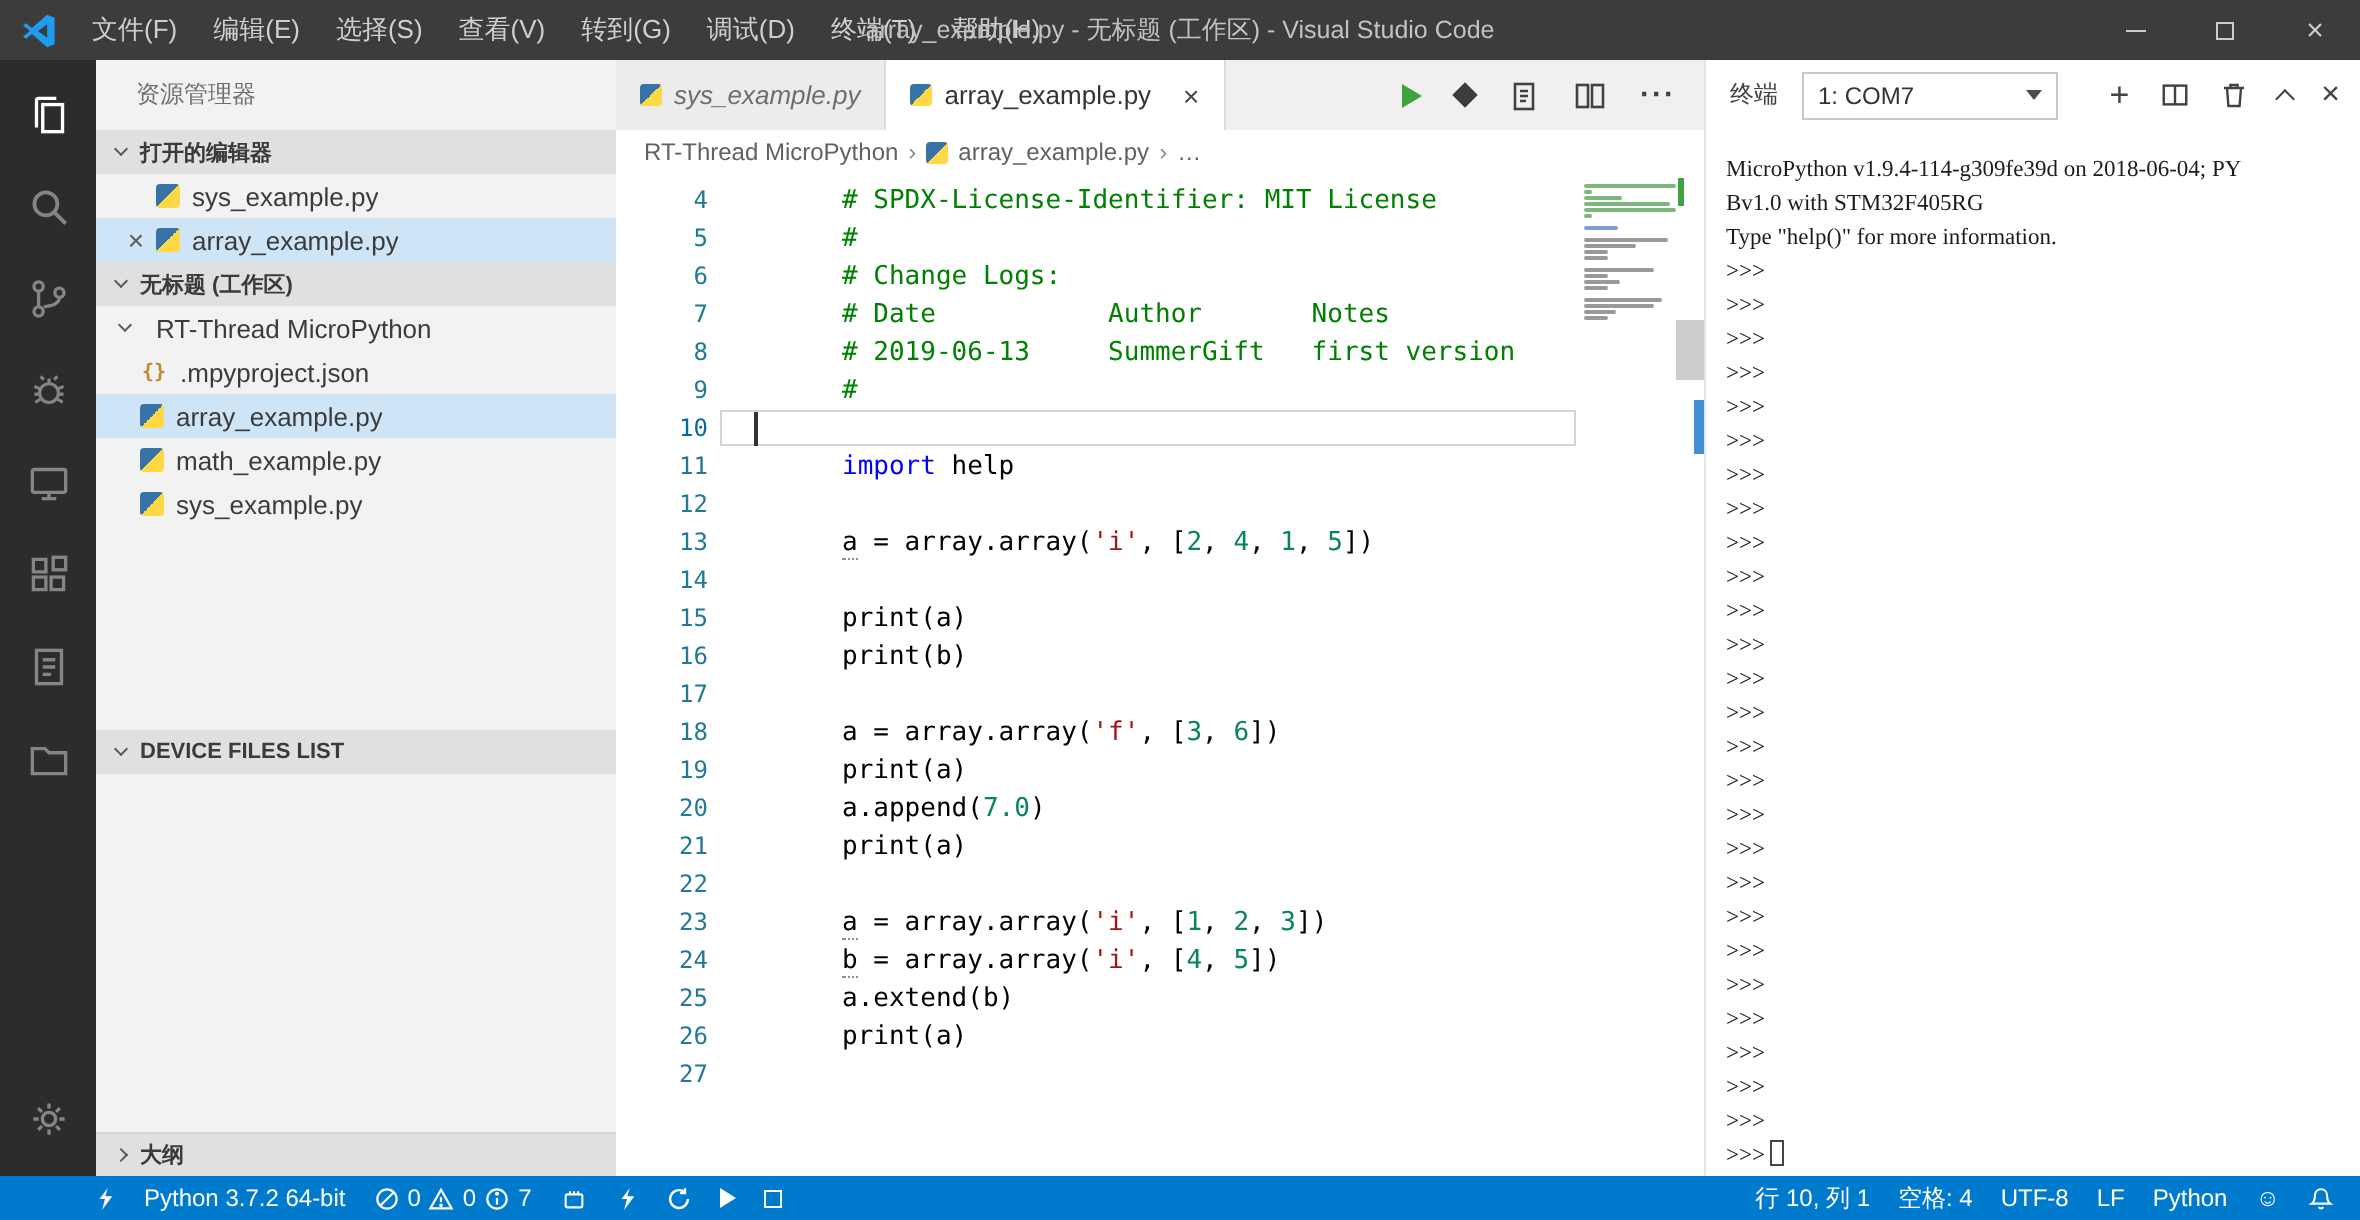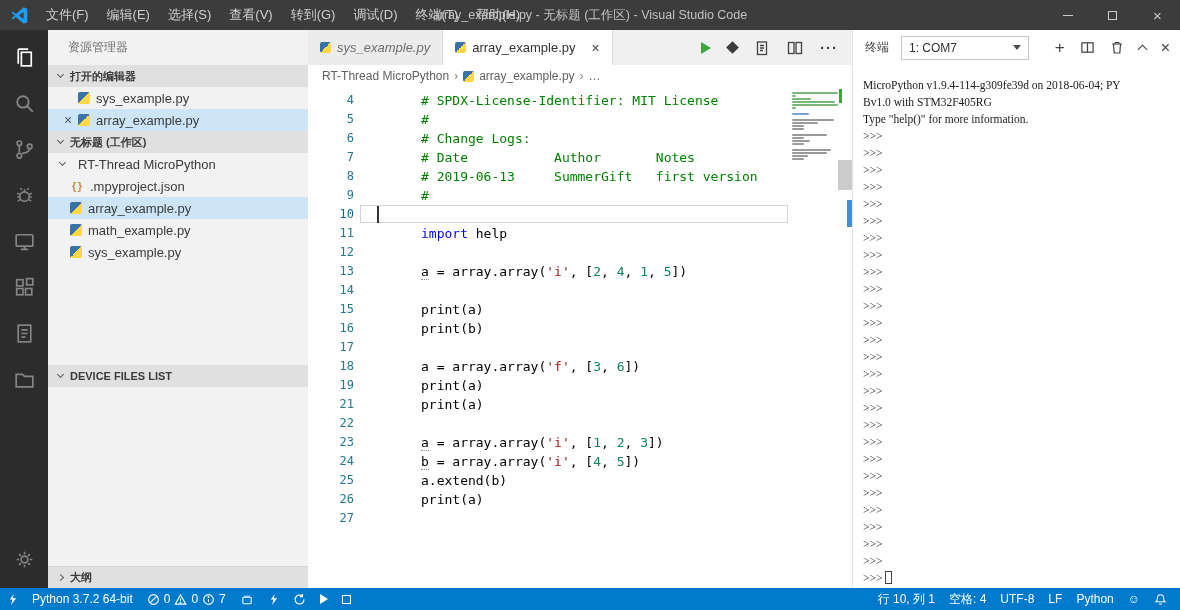--- a/index.html
+++ b/index.html
@@ -88,21 +88,21 @@
   .term-actions{margin-left:auto;display:flex;gap:15px;align-items:center;color:#424242;}
   .ta-plus{font-size:17px;line-height:14px;color:#424242;}
   .ta-close{font-size:16px;line-height:14px;color:#424242;}
   .chev-up{width:7px;height:7px;border-left:1.4px solid #424242;border-top:1.4px solid #424242;transform:rotate(45deg);margin-top:4px;}
   .term-body{flex:1;font-family:Liberation Serif, serif;font-size:11.5px;line-height:17px;color:#1b1b1b;padding:12px 0 0 10px;overflow:hidden;white-space:pre;}
   .term-line{height:17px;}
   .term-cursor{display:inline-block;width:7px;height:13px;border:1px solid #444;vertical-align:-2px;}
 
   
   .statusbar{height:22px;background:#007acc;color:#fff;display:flex;align-items:center;font-size:12px;flex:none;}
-  .sb-left{display:flex;height:100%;align-items:center;}
+  .sb-left{display:flex;height:100%;align-items:center;padding-left:40px;}
   .sb-right{margin-left:auto;display:flex;height:100%;align-items:center;padding-right:6px;}
   .sb-item{display:flex;align-items:center;gap:4px;padding:0 7px;height:100%;white-space:nowrap;}
   .sb-item svg{display:block;}
   .play-white{width:0;height:0;border-left:8px solid #fff;border-top:5px solid transparent;border-bottom:5px solid transparent;}
   .stop-white{width:9px;height:9px;border:1.5px solid #fff;}
 </style>
 </head>
 <body>
 
 <div class="app">
@@ -346,20 +346,24 @@
               <span class="gutter">17</span>
               <span class="code-text"></span>
             </div>
             <div class="code-row">
               <span class="gutter">18</span>
               <span class="code-text"><span class="t">a = array.array(</span><span class="s">'f'</span><span class="t">, [</span><span class="n">3</span><span class="t">, </span><span class="n">6</span><span class="t">])</span></span>
             </div>
             <div class="code-row">
               <span class="gutter">19</span>
               <span class="code-text"><span class="t">print(a)</span></span>
+            </div>
+            <div class="code-row">
+              <span class="gutter">20</span>
+              <span class="code-text"><span class="t">a.append(</span><span class="n">7.0</span><span class="t">)</span></span>
             </div>
             <div class="code-row">
               <span class="gutter">21</span>
               <span class="code-text"><span class="t">print(a)</span></span>
             </div>
             <div class="code-row">
               <span class="gutter">22</span>
               <span class="code-text"></span>
             </div>
             <div class="code-row">

